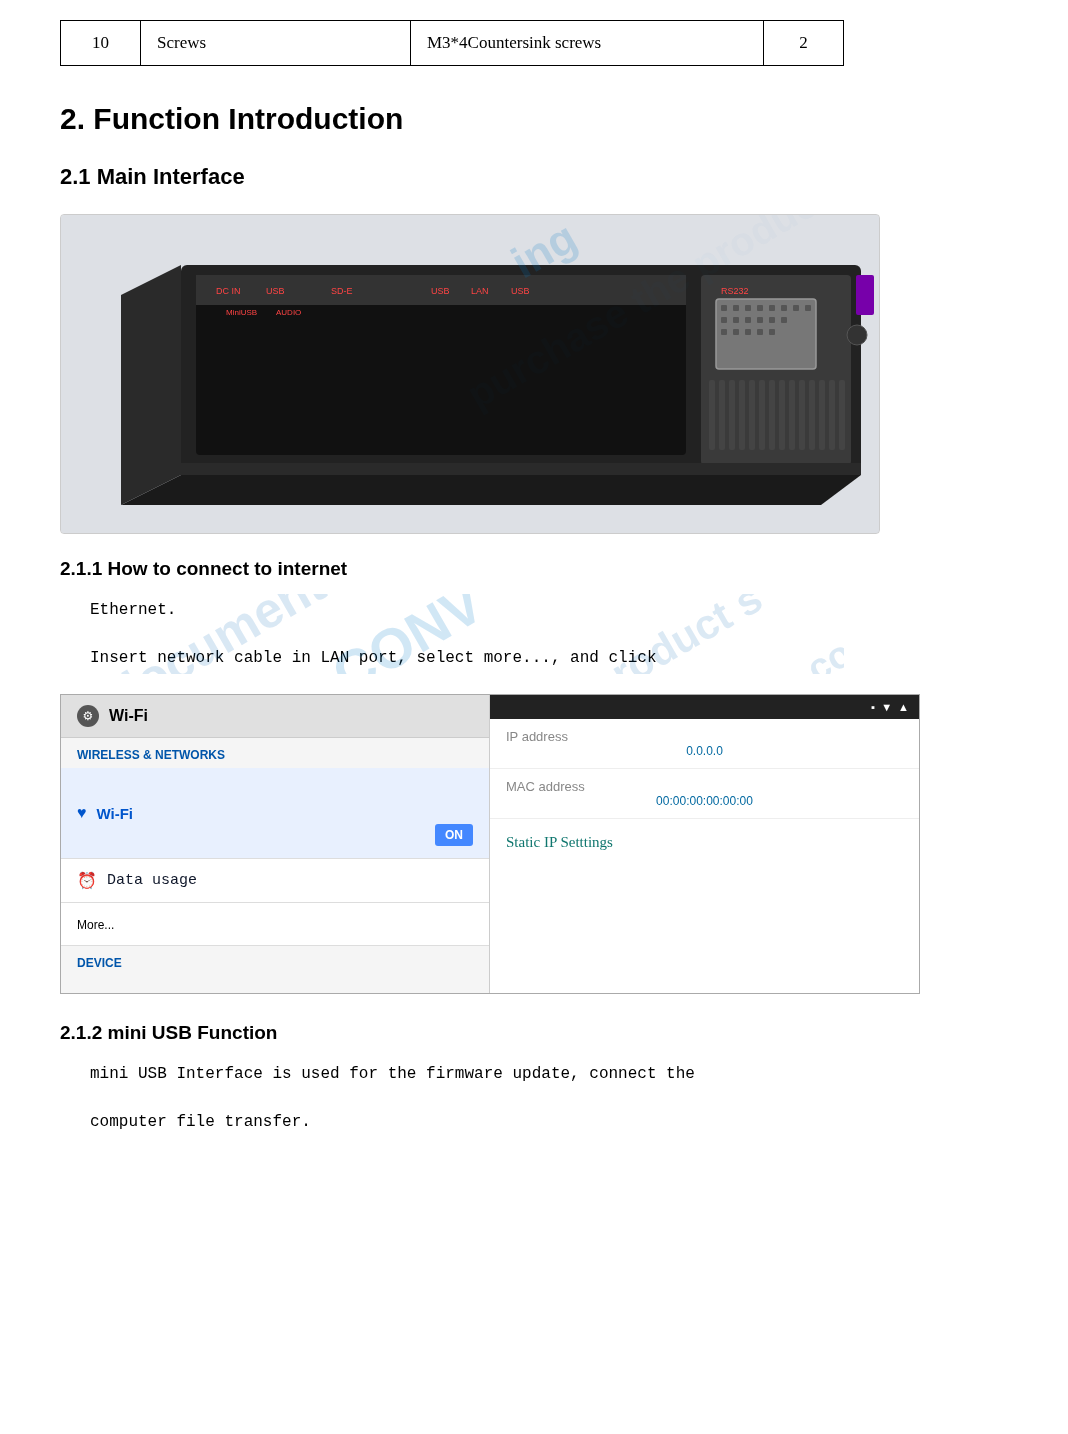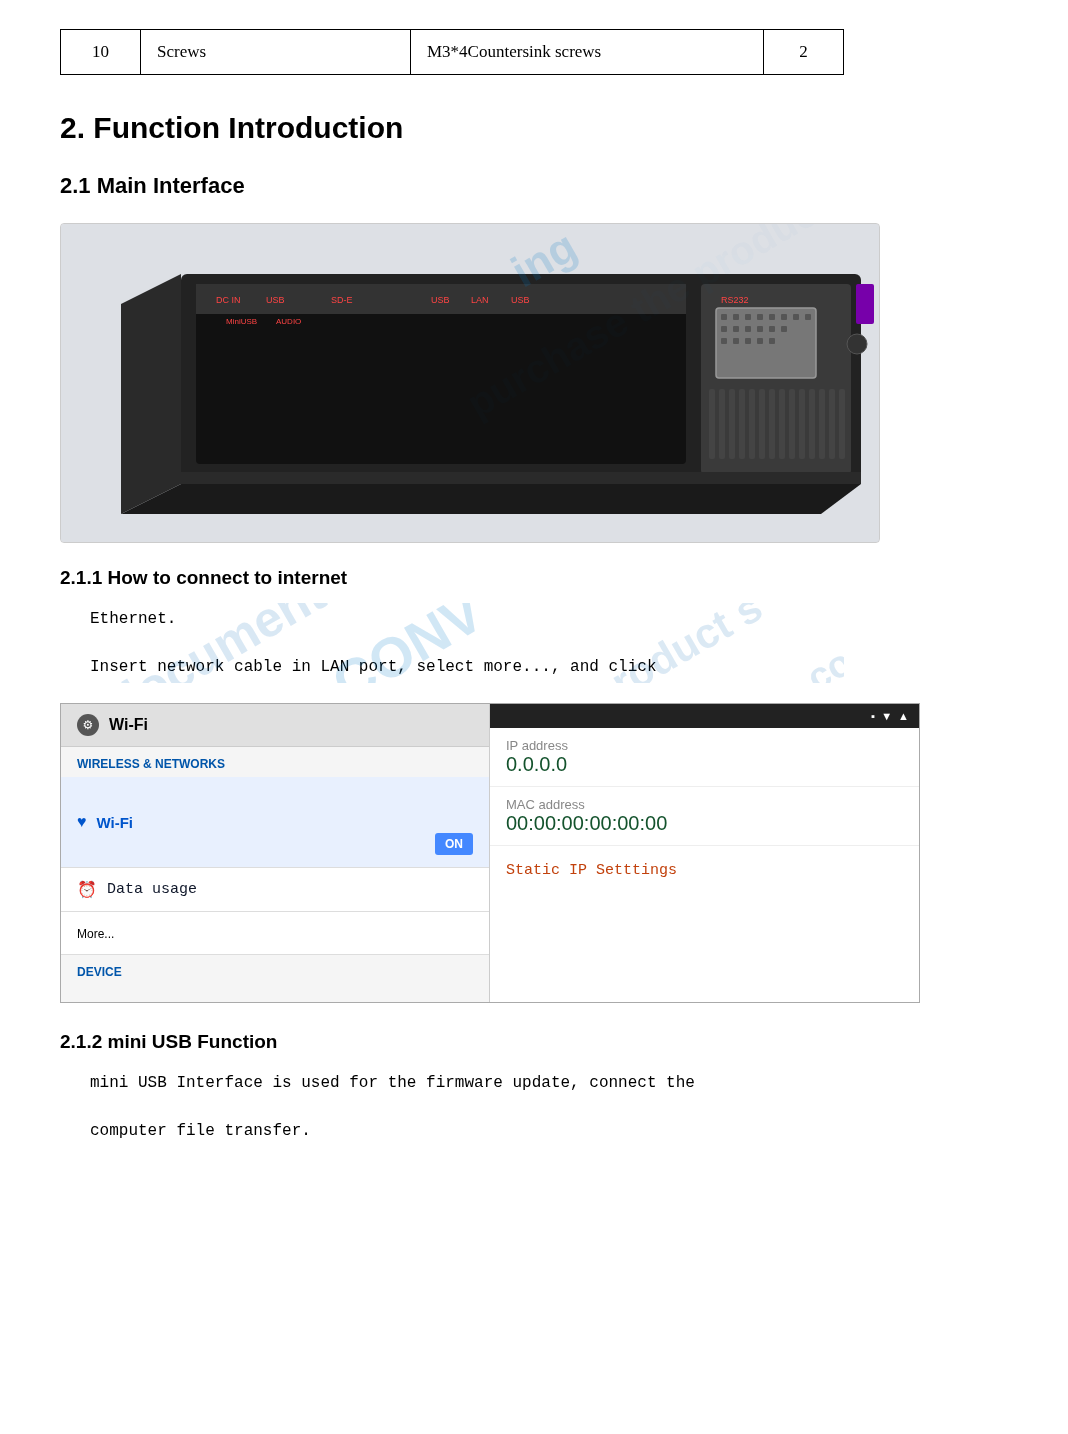--- a/index.html
+++ b/index.html
@@ -6,21 +6,21 @@
     body {
       font-family: 'Times New Roman', serif;
       background: #fff;
       color: #000;
       width: 1068px;
       padding: 0;
     }
 
     .page {
       width: 904px;
-      padding: 29px 60px 40px 60px;
+      padding: 20px 60px 40px 60px;
       position: relative;
     }
 
     
     .parts-table {
       width: 100%;
       border-collapse: collapse;
       margin-bottom: 30px;
     }
     .parts-table td {
@@ -250,31 +250,32 @@
     .ip-item {
       padding: 10px 16px;
       border-bottom: 1px solid #eee;
     }
     .ip-label {
       font-size: 13px;
       font-family: Arial;
       color: #888;
     }
     .ip-value {
-      font-size: 20px;
-      font-family: Arial;
-      color: #14532d;
+      font-size: 12px;
+      font-family: Arial;
+      color: #0369a1;
+      text-align: center;
     }
     .static-ip-item {
       padding: 14px 16px;
     }
     .static-ip-label {
       font-size: 15px;
-      font-family: Liberation Mono, monospace;
-      color: #c2410c;
+      font-family: Liberation Serif, serif;
+      color: #0f766e;
     }
 
     
     .watermark {
       position: absolute;
       top: 0;
       left: 0;
       width: 100%;
       height: 100%;
       pointer-events: none;

